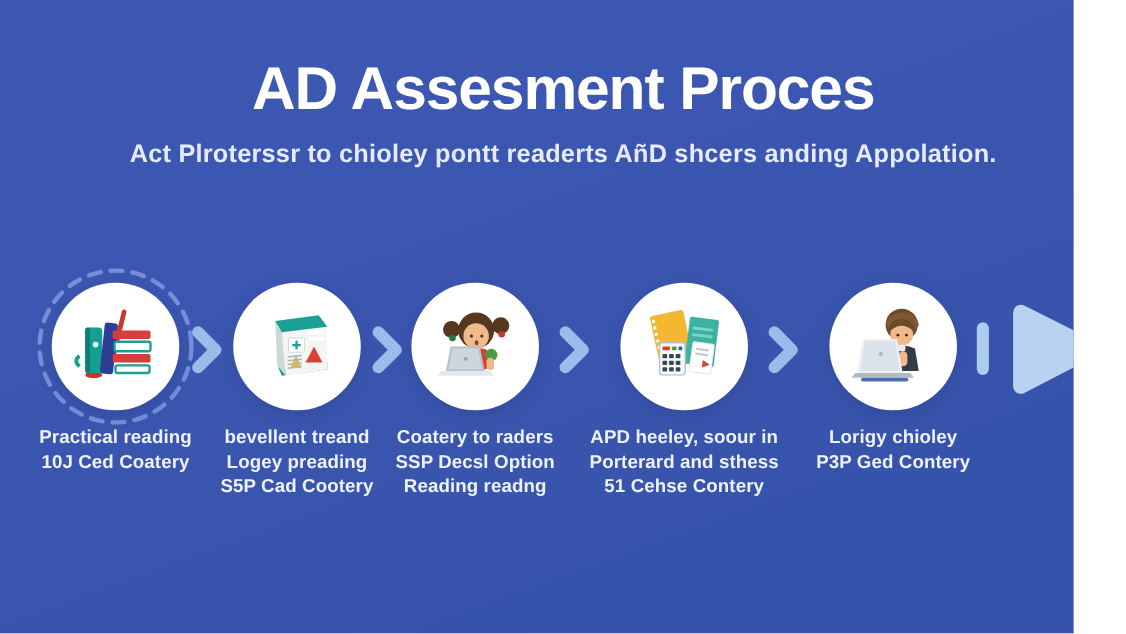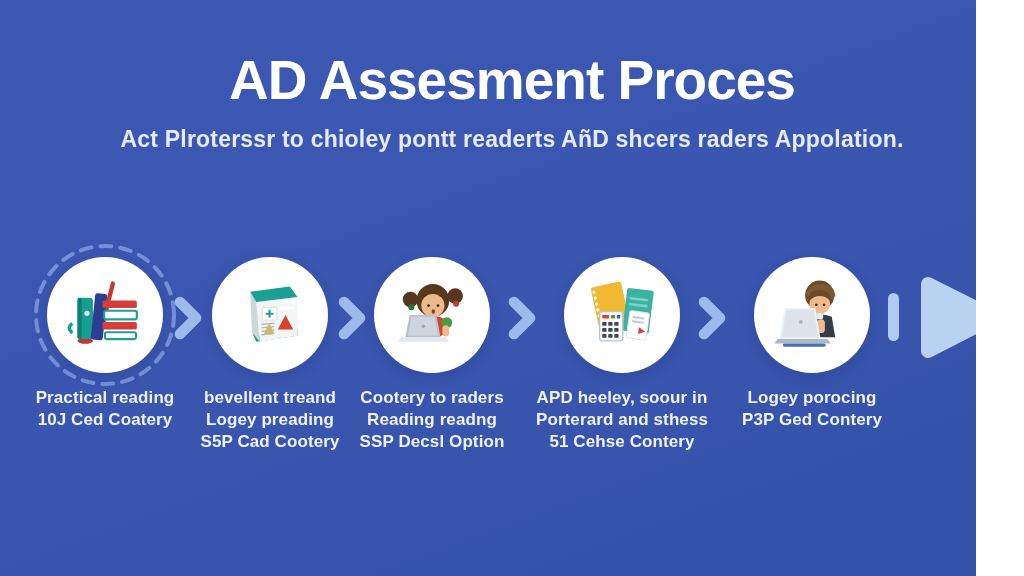--- a/index.html
+++ b/index.html
@@ -69,21 +69,21 @@
   }
   .final-arrow { position: absolute; left: 912px; top: 270px; width: 96px; height: 96px; }
 </style>
 </head>
 <body>
 
 <div class="canvas">
 
   <div class="header">
     <div class="title">AD Assesment Proces</div>
-    <div class="subtitle">Act Plroterssr to chioley pontt readerts AñD shcers raders Appolation.</div>
+    <div class="subtitle">Act Plroterssr to chioley pontt readerts AñD shcers anding Appolation.</div>
   </div>
 
   <svg class="dashed-ring" viewBox="0 0 146 146">
     <circle cx="73" cy="73" r="69" fill="none" stroke="#7590d8" stroke-width="4" stroke-dasharray="11 9" stroke-linecap="round"></circle>
   </svg>
 
   <div class="step" style="left:15px">
     <div class="circle">
       <svg viewBox="0 0 100 100">
         <rect x="50" y="10" width="5" height="58" rx="2.5" fill="#c23b32" transform="rotate(14 52 40)"></rect>
@@ -149,23 +149,23 @@
         <rect x="37" y="52" width="29" height="23" rx="9" fill="#d8402f"></rect>
         <circle cx="67" cy="59" r="6.5" fill="#4a9b43"></circle>
         <rect x="62" y="62" width="8" height="13" rx="4" fill="#f0b98b"></rect>
         <polygon points="24,50 55,50 60,76 19,76" fill="#b9c2cc"></polygon>
         <polygon points="26,52 53,52 57,74 22,74" fill="#cdd5de"></polygon>
         <polygon points="14,76 66,76 70,81 10,81" fill="#e3e8ee"></polygon>
         <circle cx="40" cy="63" r="2" fill="#9aa5b1"></circle>
       </svg>
     </div>
     <div class="caption">
-      <div>Cootery to raders</div>
+      <div>Coatery to raders</div>
+      <div>SSP Decsl Option</div>
       <div>Reading readng</div>
-      <div>SSP Decsl Option</div>
     </div>
   </div>
 
   <div class="step" style="left:532px">
     <div class="circle">
       <svg viewBox="0 0 100 100">
         <g transform="rotate(-12 36 38)">
           <rect x="18" y="14" width="36" height="48" rx="3" fill="#f2b832"></rect>
           <g fill="#ffffff">
             <circle cx="21" cy="20" r="1.8"></circle>
@@ -224,21 +224,21 @@
         <rect x="55" y="48" width="8" height="7" rx="3" fill="#e8edf2"></rect>
         <rect x="56" y="55" width="9" height="16" rx="4.5" fill="#f0b98b"></rect>
         <polygon points="18,42 54,42 60,78 12,78" fill="#eef1f5"></polygon>
         <polygon points="20,44 52,44 57,76 15,76" fill="#dde3ea"></polygon>
         <circle cx="37" cy="58" r="2.2" fill="#aab4c0"></circle>
         <polygon points="10,78 68,78 72,83 6,83" fill="#aebac6"></polygon>
         <rect x="16" y="83" width="50" height="4" rx="2" fill="#4a6fb5"></rect>
       </svg>
     </div>
     <div class="caption">
-      <div>Logey porocing</div>
+      <div>Lorigy chioley</div>
       <div>P3P Ged Contery</div>
     </div>
   </div>
 
   <svg class="chevron" style="left:172px" viewBox="0 0 24 32">
     <polyline points="6,4 18,16 6,28" fill="none" stroke="#9dbbea" stroke-width="8" stroke-linecap="round" stroke-linejoin="round"></polyline>
   </svg>
   <svg class="chevron" style="left:336px" viewBox="0 0 24 32">
     <polyline points="6,4 18,16 6,28" fill="none" stroke="#9dbbea" stroke-width="8" stroke-linecap="round" stroke-linejoin="round"></polyline>
   </svg>

